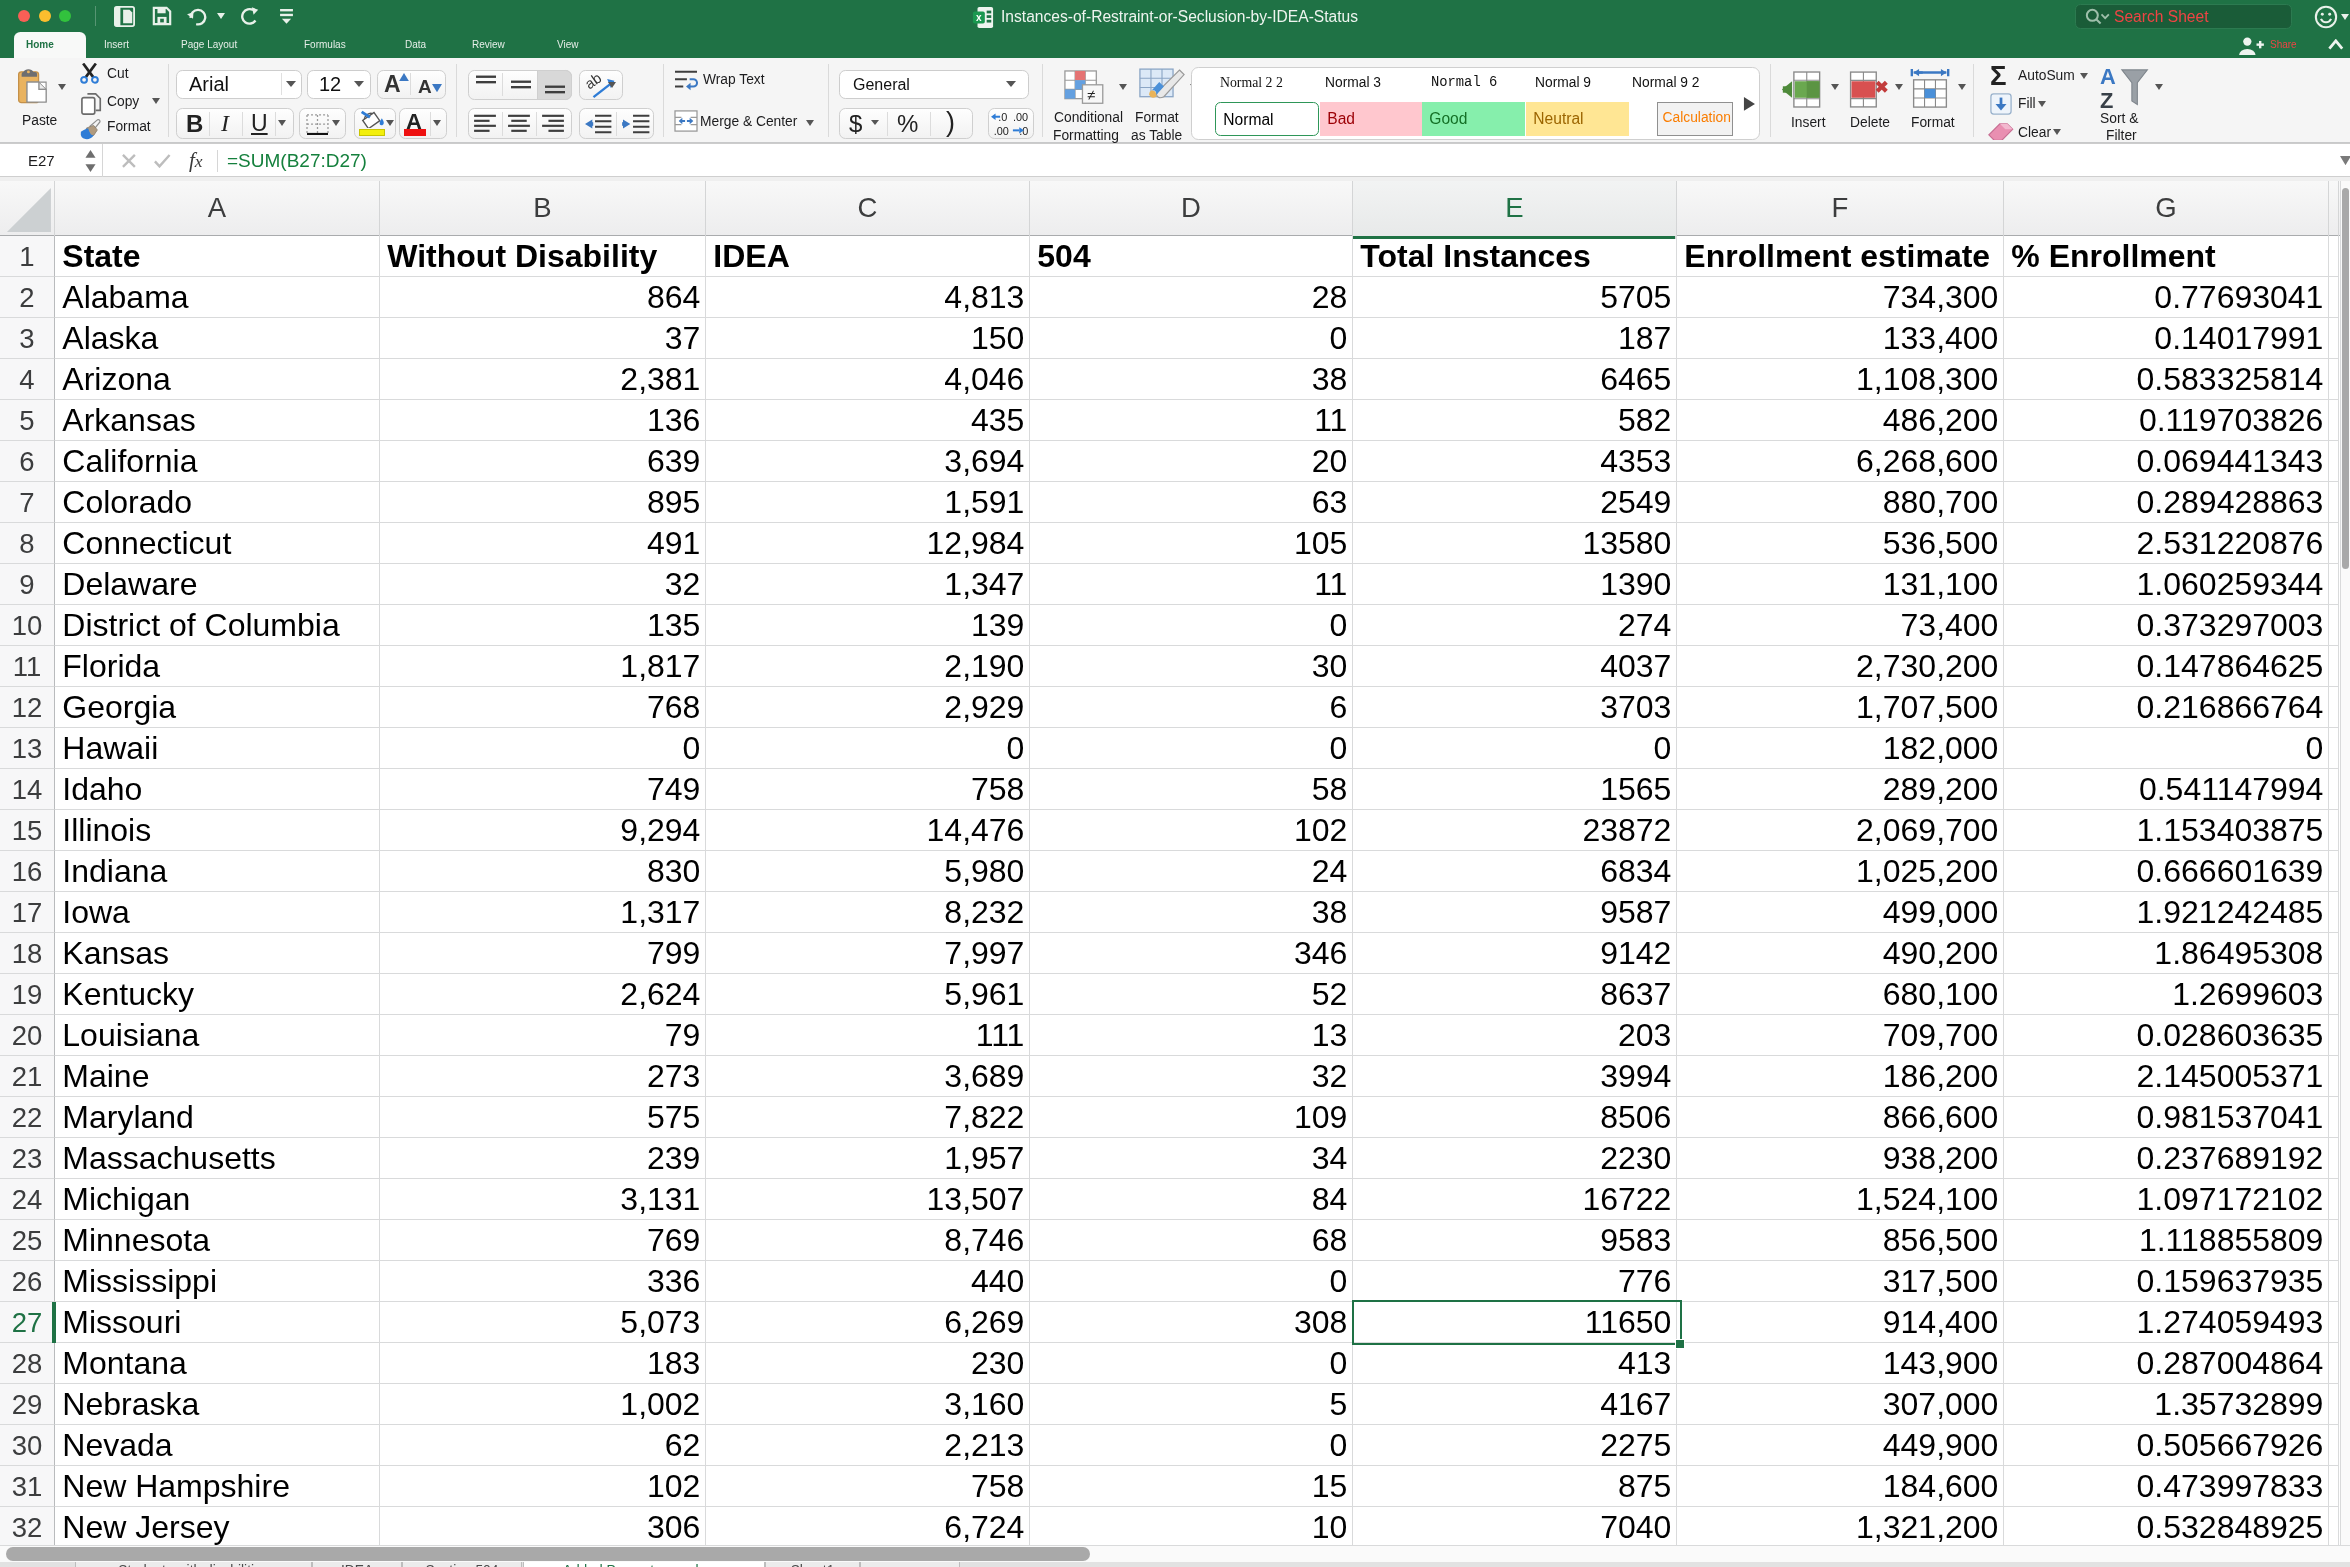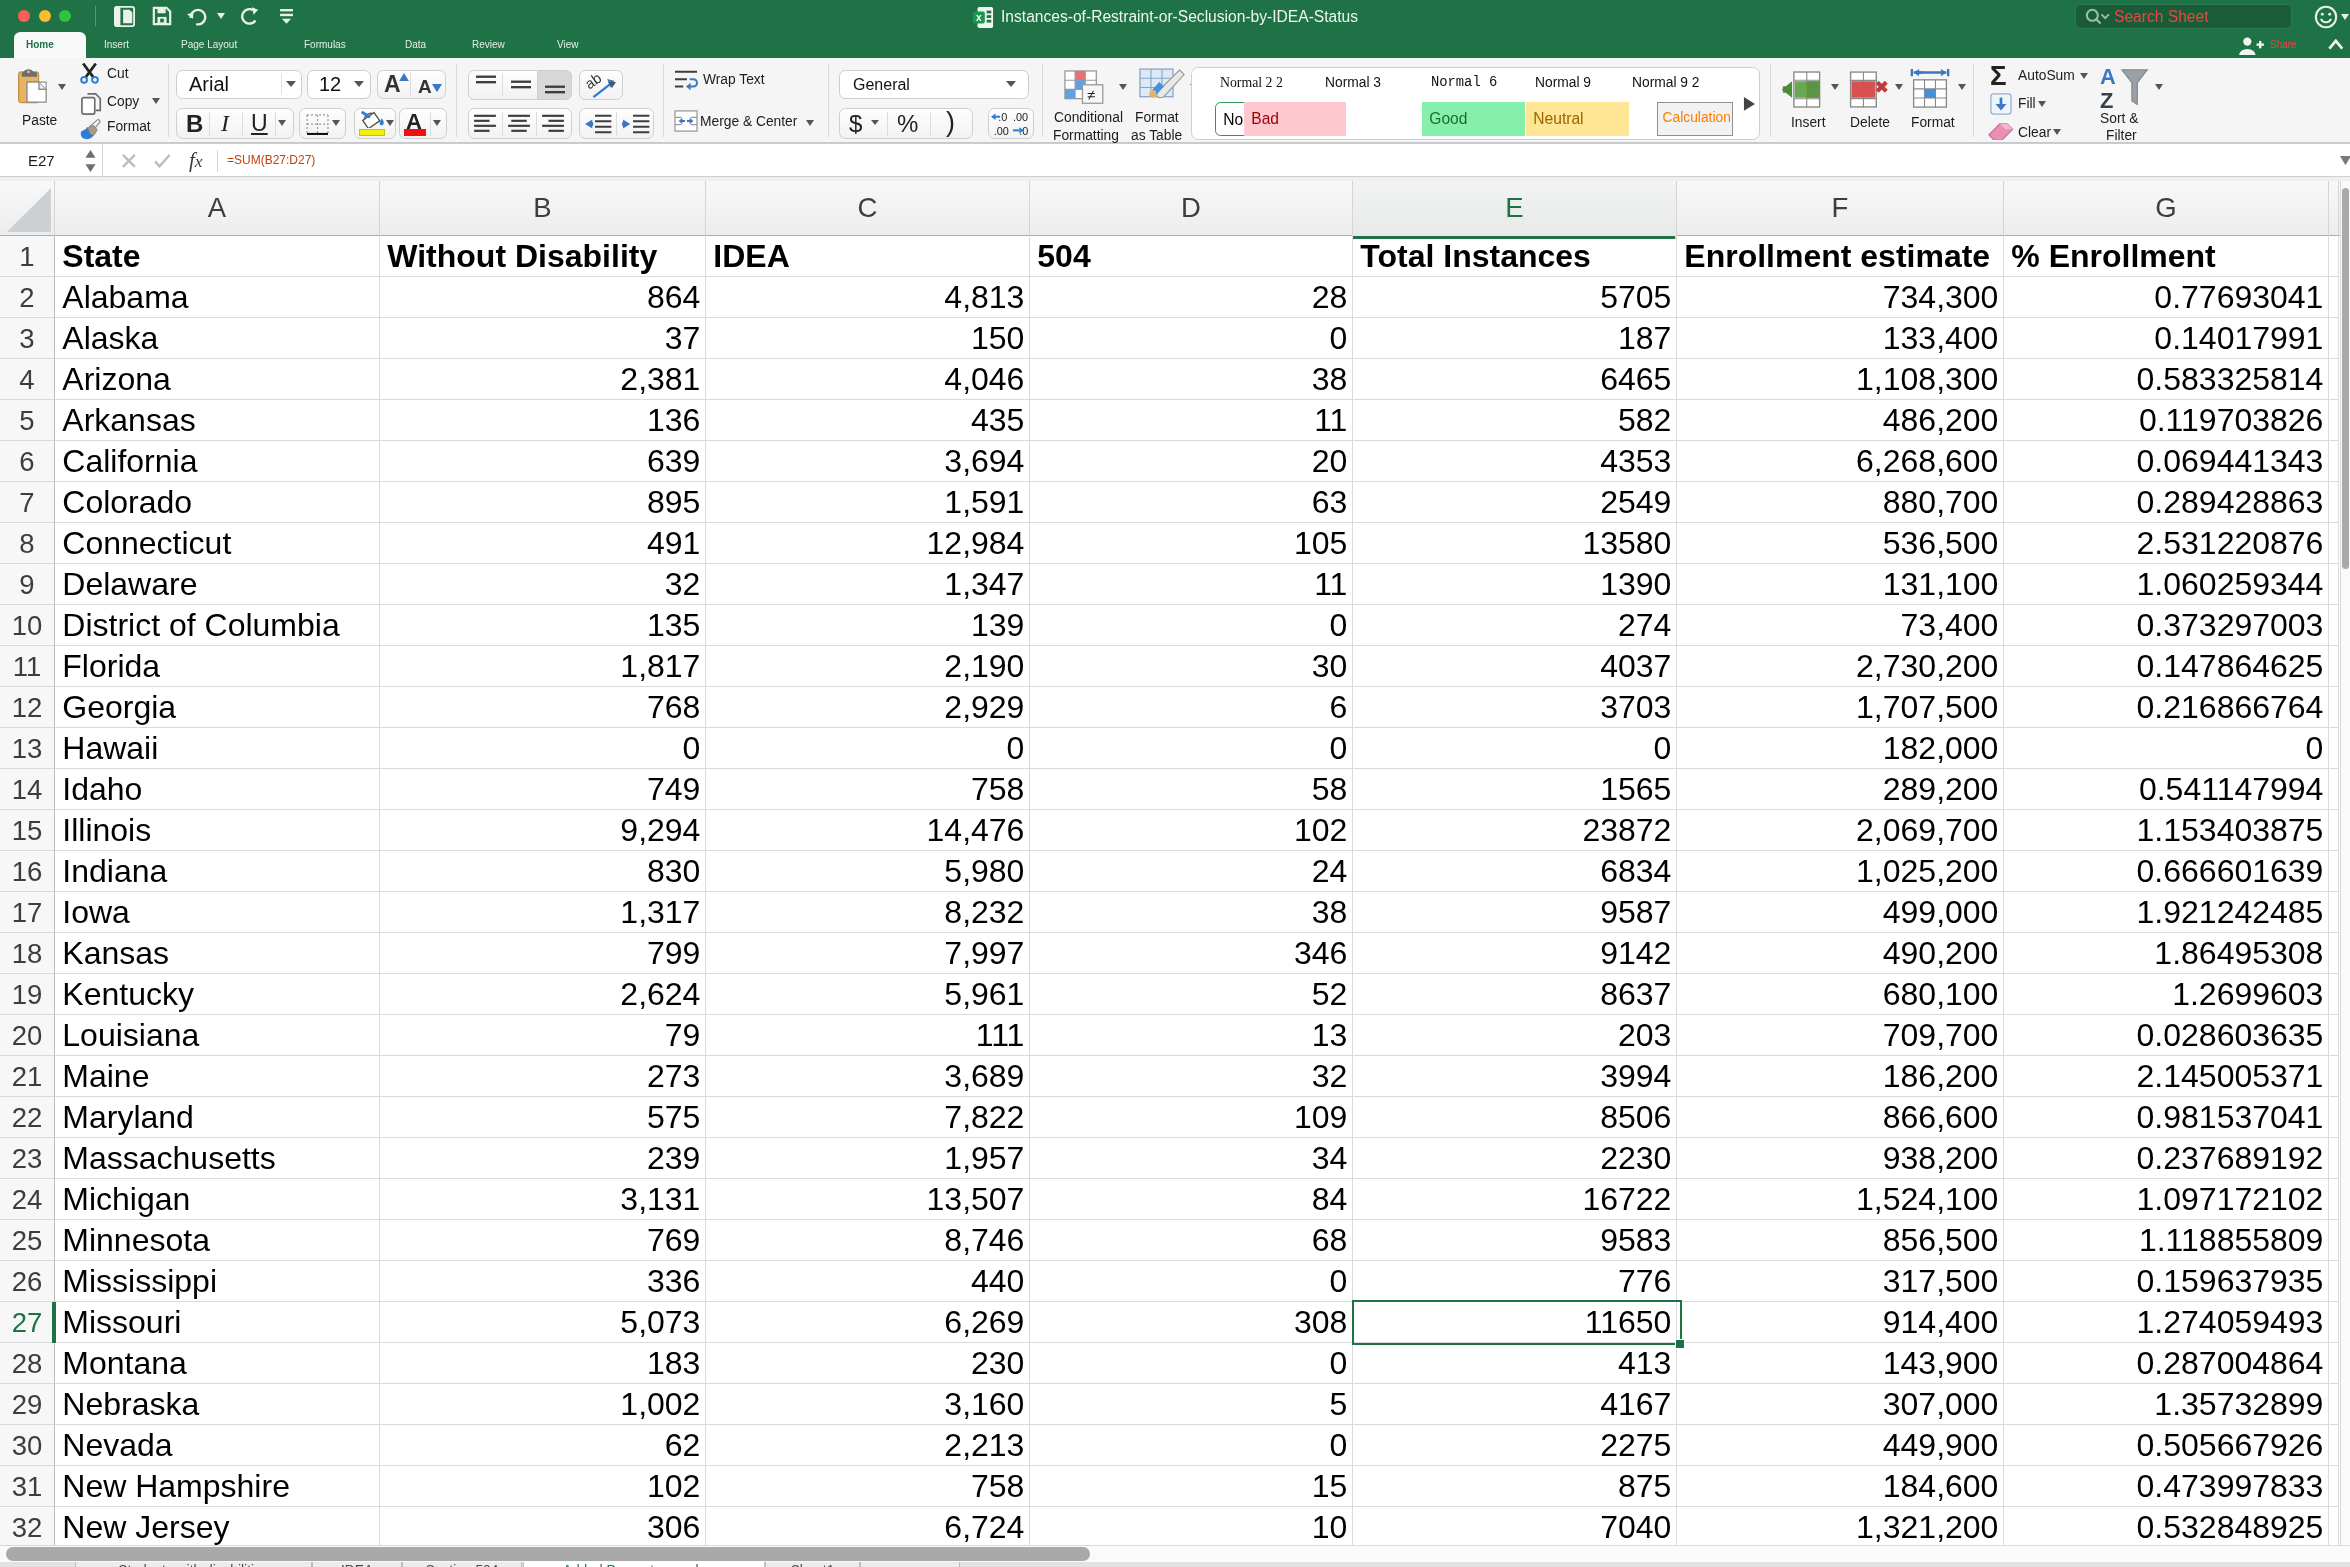--- a/index.html
+++ b/index.html
@@ -317,21 +317,21 @@
 <div class="dd" style="left:1190px;top:84px;border-left-width:4.6px;border-right-width:4.6px;border-top-width:6.4px"></div>
 <div class="rlab" style="left:1135px;top:110px">Format</div>
 <div class="rlab" style="left:1131px;top:128px">as Table</div>
 <div class="abs" style="left:1191px;top:67px;width:569px;height:73px;background:#fff;border:0.9px solid #cfcfcf;border-radius:7.3px"></div>
 <div class="gname" style="left:1220px;font-family:'Liberation Serif',serif">Normal 2 2</div>
 <div class="gname" style="left:1325px">Normal 3</div>
 <div class="gname" style="left:1431px;font-family:Liberation Mono, monospace">Normal 6</div>
 <div class="gname" style="left:1535px">Normal 9</div>
 <div class="gname" style="left:1632px">Normal 9 2</div>
 <div class="chip" style="left:1215px;width:104px;background:#fff;border:1.8px solid #2e9658;border-radius:5.5px;color:#000">Normal</div>
-<div class="chip" style="left:1244px;width:102px;background:#ffc7ce;color:#9c0006">Bad</div>
+<div class="chip" style="left:1320px;width:102px;background:#ffc7ce;color:#9c0006">Bad</div>
 <div class="chip" style="left:1422px;width:103px;background:#86efac;color:#147026">Good</div>
 <div class="chip" style="left:1526px;width:103px;background:#ffe694;color:#9c6500">Neutral</div>
 <div class="chip" style="left:1657px;width:76px;background:#f2f2f2;color:#fa7d00;border:1.8px solid #909090;font-size:13.8px;line-height:29px;padding-left:4.6px">Calculation</div>
 <svg class="abs" style="left:1743px;top:97px" width="12" height="13.8" viewBox="0 0 13 15">
     <path d="M1 0 L13 7.5 L1 15 z" fill="#444"></path>
   </svg>
 <div class="sep" style="left:1770px"></div>
 <svg class="abs" style="left:1781px;top:71px" width="46" height="37" viewBox="0 0 50 40">
 <rect x="14" y="1" width="28" height="38" fill="#fff" stroke="#8a8a8a" stroke-width="1.5"></rect>
 <path d="M28 1 v38 M14 10 h28 M14 30 h28" stroke="#8a8a8a" stroke-width="1.2"></path>
@@ -397,21 +397,21 @@
   </svg>
 <div class="abs" style="left:102px;top:144px;width:0.9px;height:33px;background:#d6d6d6"></div>
 <svg class="abs" style="left:122px;top:154px" width="13.8" height="13.8" viewBox="0 0 15 15">
 <path d="M1 1 L14 14 M14 1 L1 14" stroke="#bdbdbd" stroke-width="2.6"></path>
   </svg>
 <svg class="abs" style="left:154px;top:154px" width="16.5" height="13.8" viewBox="0 0 18 15">
 <path d="M1 8 L6 13.5 L17 1" fill="none" stroke="#bdbdbd" stroke-width="2.6"></path>
   </svg>
 <div class="abs" style="left:189px;top:144px;font-size:21px;font-style:italic;font-family:'Liberation Serif',serif;color:#3a3a3a;line-height:33px">f<i style="font-size:17.4px">x</i></div>
 <div class="abs" style="left:217px;top:150px;width:0.9px;height:22px;background:#d6d6d6"></div>
-<div class="abs" style="left:227px;top:144px;font-size:12px;color:#c2410c;line-height:33px">=SUM(B27:D27)</div>
+<div class="abs" style="left:227px;top:144px;font-size:19px;color:#15803d;line-height:33px">=SUM(B27:D27)</div>
 <svg class="abs" style="left:2340px;top:156px" width="11" height="9.2" viewBox="0 0 12 10">
     <path d="M0 0 h12 l-6 10 z" fill="#7a7a7a"></path>
   </svg>
 <div class="abs gap"></div>
 <div class="abs heads">
     <div style="position:relative">
       <svg style="position:absolute;left:4.6px;top:7.3px" width="46" height="44" viewBox="0 0 50 48">
         <path d="M50 0 L50 48 L2 48 z" fill="#ccd0d2"></path>
       </svg>
     </div>

